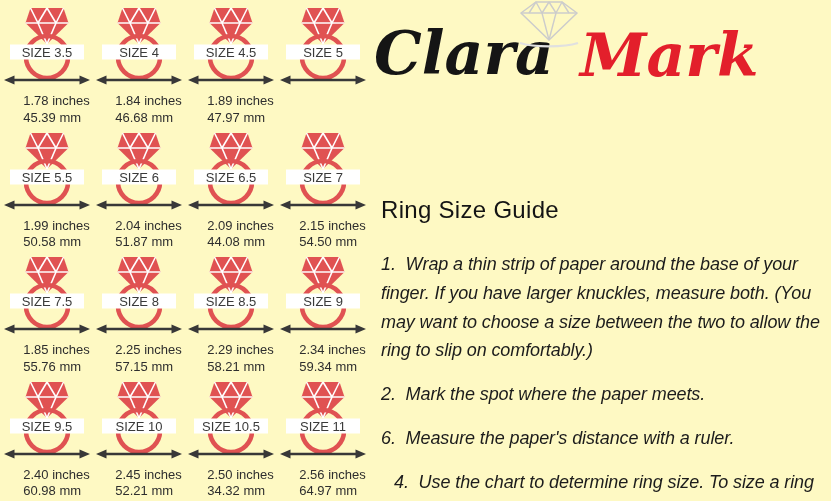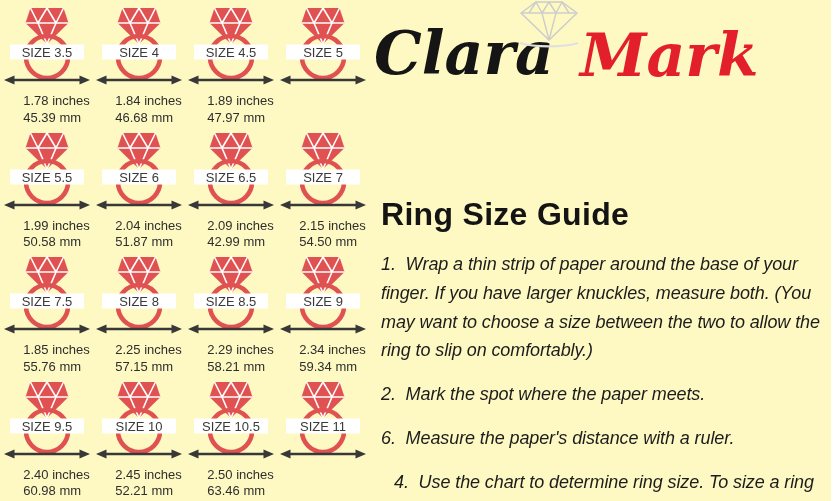--- a/index.html
+++ b/index.html
@@ -41,21 +41,21 @@
   .brand-word{font-family:"DejaVu Serif",serif;font-style:italic;font-weight:bold;line-height:1;}
   .clara{position:absolute;left:0;top:14px;font-size:60px;color:var(--brand-black);}
   .pucci{position:absolute;left:206px;top:16px;font-size:60px;color:var(--brand-red);}
   .logo-diamond{position:absolute;left:140px;top:-12px;width:70px;height:52px;}
   .logo-diamond .outline{fill:none;stroke:var(--diamond-gray);stroke-width:1.4;}
   .logo-diamond .shadow{fill:none;stroke:#e0e0e0;stroke-width:2.2;}
 
   
   .guide-title{
     position:absolute;left:381px;top:196px;
-    font-size:32px;font-weight:700;letter-spacing:.3px;color:#141414;
+    font-size:24px;font-weight:400;letter-spacing:.3px;color:#141414;
   }
   .instructions{
     position:absolute;left:381px;top:250px;width:458px;
     font-size:18px;line-height:1.6;letter-spacing:-.1px;color:var(--text);font-style:italic;
   }
   .step{white-space:pre-wrap;margin:0 0 15px 0;}
   .step:last-child{margin-bottom:0;margin-left:13px;}
 </style>
 </head>
 <body>
@@ -262,21 +262,21 @@
       <text class="ring-label" x="46" y="50.5" text-anchor="middle">SIZE 6.5</text>
       <g class="arrow">
         <line x1="10" y1="74" x2="82" y2="74"></line>
         <polygon points="3,74 13.5,69.6 13.5,78.4"></polygon>
         <polygon points="89,74 78.5,69.6 78.5,78.4"></polygon>
       </g>
     </svg>
     <div class="measure">
       <div class="measure-inner">
         <div class="inches">2.09 inches</div>
-        <div class="mm">42.99 mm</div>
+        <div class="mm">44.08 mm</div>
       </div>
     </div>
   </div>
 
   <div class="ring-cell">
     <svg class="ring-svg" viewBox="0 0 92 80">
       <g>
         <polygon class="gem" points="29.5,2 62.5,2 67.5,17 46,38 24.5,17"></polygon>
         <g class="gem-lines">
           <line x1="24.5" y1="17" x2="67.5" y2="17"></line>
@@ -510,21 +510,21 @@
       <text class="ring-label" x="46" y="50.5" text-anchor="middle">SIZE 10.5</text>
       <g class="arrow">
         <line x1="10" y1="74" x2="82" y2="74"></line>
         <polygon points="3,74 13.5,69.6 13.5,78.4"></polygon>
         <polygon points="89,74 78.5,69.6 78.5,78.4"></polygon>
       </g>
     </svg>
     <div class="measure">
       <div class="measure-inner">
         <div class="inches">2.50 inches</div>
-        <div class="mm">63.46 mm</div>
+        <div class="mm">34.32 mm</div>
       </div>
     </div>
   </div>
 
   <div class="ring-cell">
     <svg class="ring-svg" viewBox="0 0 92 80">
       <g>
         <polygon class="gem" points="29.5,2 62.5,2 67.5,17 46,38 24.5,17"></polygon>
         <g class="gem-lines">
           <line x1="24.5" y1="17" x2="67.5" y2="17"></line>
@@ -538,20 +538,26 @@
       </g>
       <circle class="ring-band" cx="46" cy="51" r="21"></circle>
       <rect class="label-bg" x="9" y="38.5" width="74" height="15"></rect>
       <text class="ring-label" x="46" y="50.5" text-anchor="middle">SIZE 11</text>
       <g class="arrow">
         <line x1="10" y1="74" x2="82" y2="74"></line>
         <polygon points="3,74 13.5,69.6 13.5,78.4"></polygon>
         <polygon points="89,74 78.5,69.6 78.5,78.4"></polygon>
       </g>
     </svg>
+    <div class="measure">
+      <div class="measure-inner">
+        <div class="inches">2.56 inches</div>
+        <div class="mm">64.97 mm</div>
+      </div>
+    </div>
   </div>
 </div>
 
   <div class="brand-logo">
     <span class="brand-word clara">Clara</span>
     <svg class="logo-diamond" viewBox="0 0 70 52">
       <g class="outline">
         <polygon points="22,5 48,5 63,16 35,43 7,16"></polygon>
         <line x1="7" y1="16" x2="63" y2="16"></line>
         <line x1="22" y1="5" x2="15" y2="16"></line>

